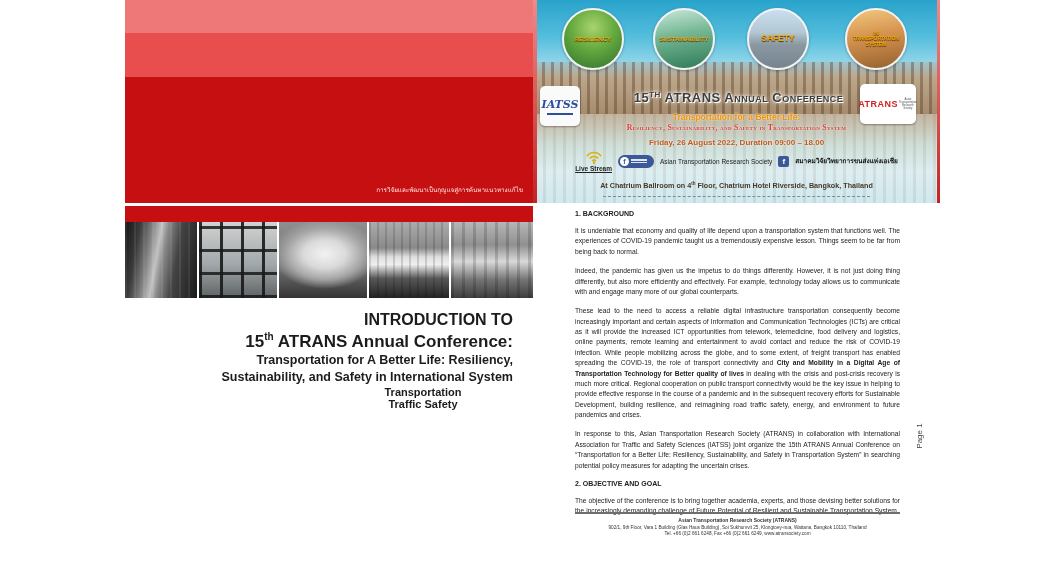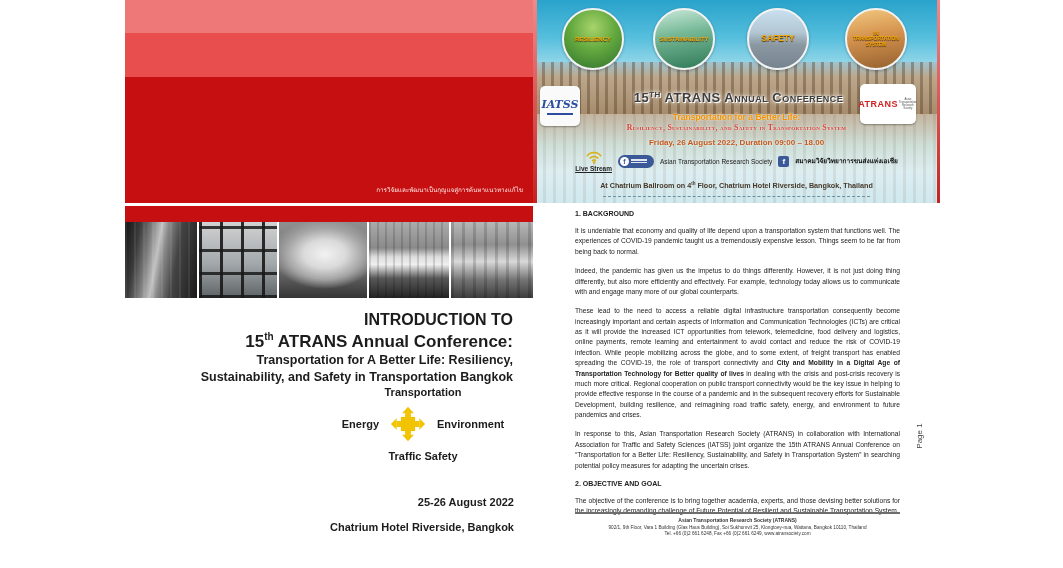--- a/index.html
+++ b/index.html
@@ -143,47 +143,28 @@
       <div class="ph ph2"></div>
       <div class="ph ph3"></div>
       <div class="ph ph4"></div>
       <div class="ph ph5"></div>
     </div>
 
     <div class="lp-title">
       <div class="lp-t1">INTRODUCTION TO</div>
       <div class="lp-t2"><span>15</span><sup>th</sup><span> ATRANS Annual Conference:</span></div>
       <div class="lp-t3">Transportation for A Better Life: Resiliency,</div>
-      <div class="lp-t3">Sustainability, and Safety in Transportation Bangkok</div>
+      <div class="lp-t3">Sustainability, and Safety in International System</div>
     </div>
 
     <div class="lp-diagram">
       <div class="dg-top">Transportation</div>
-      <div class="dg-mid">
-        <span class="dg-left">Energy</span>
-        <svg class="cross" viewBox="0 0 110 94">
-          <g fill="#F2C300">
-            <rect x="38" y="30" width="34" height="34"></rect>
-            <polygon points="55,6 69,21 41,21"></polygon>
-              <rect x="48" y="21" width="14" height="10"></rect>
-            <polygon points="55,88 69,73 41,73"></polygon>
-              <rect x="48" y="63" width="14" height="10"></rect>
-            <polygon points="14,47 28,33 28,61"></polygon>
-              <rect x="28" y="40" width="11" height="14"></rect>
-            <polygon points="96,47 82,33 82,61"></polygon>
-              <rect x="71" y="40" width="11" height="14"></rect>
-          </g>
-        </svg>
-        <span class="dg-right">Environment</span>
-      </div>
       <div class="dg-bottom">Traffic Safety</div>
     </div>
 
-    <div class="lp-date">25-26 August 2022</div>
-    <div class="lp-venue">Chatrium Hotel Riverside, Bangkok</div>
   </div>
 
   <div class="page-right">
     <div class="rp-header">
       <div class="hdr-sky"></div>
       <div class="hdr-city"></div>
       <div class="hdr-reflect"></div>
       <div class="hdr-edge-l"></div>
       <div class="hdr-edge-r"></div>
 

